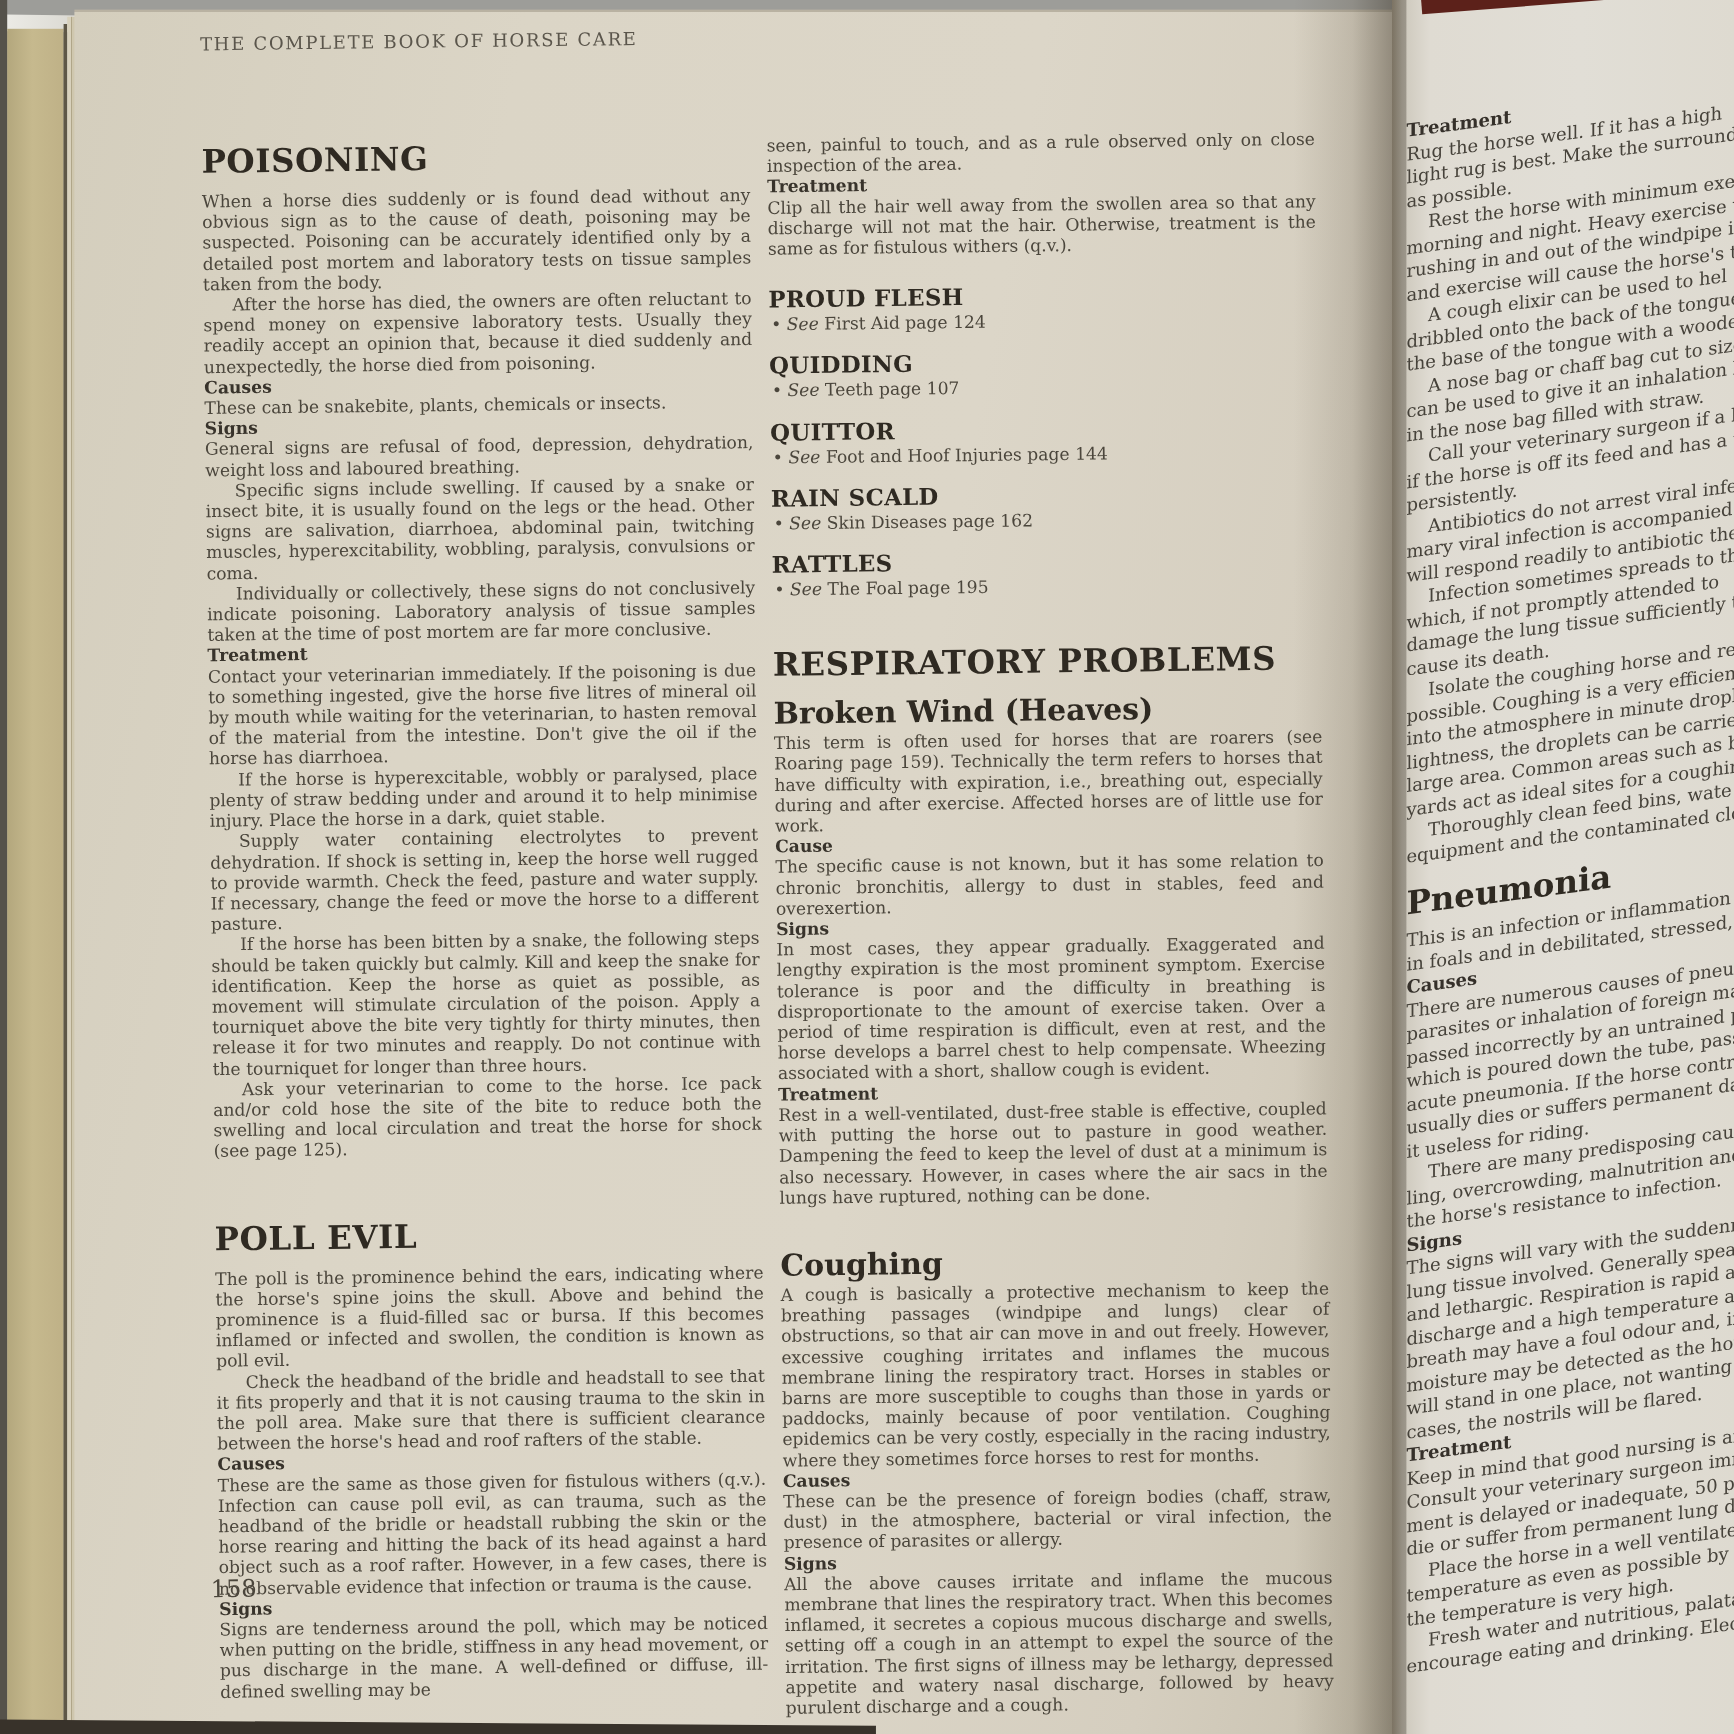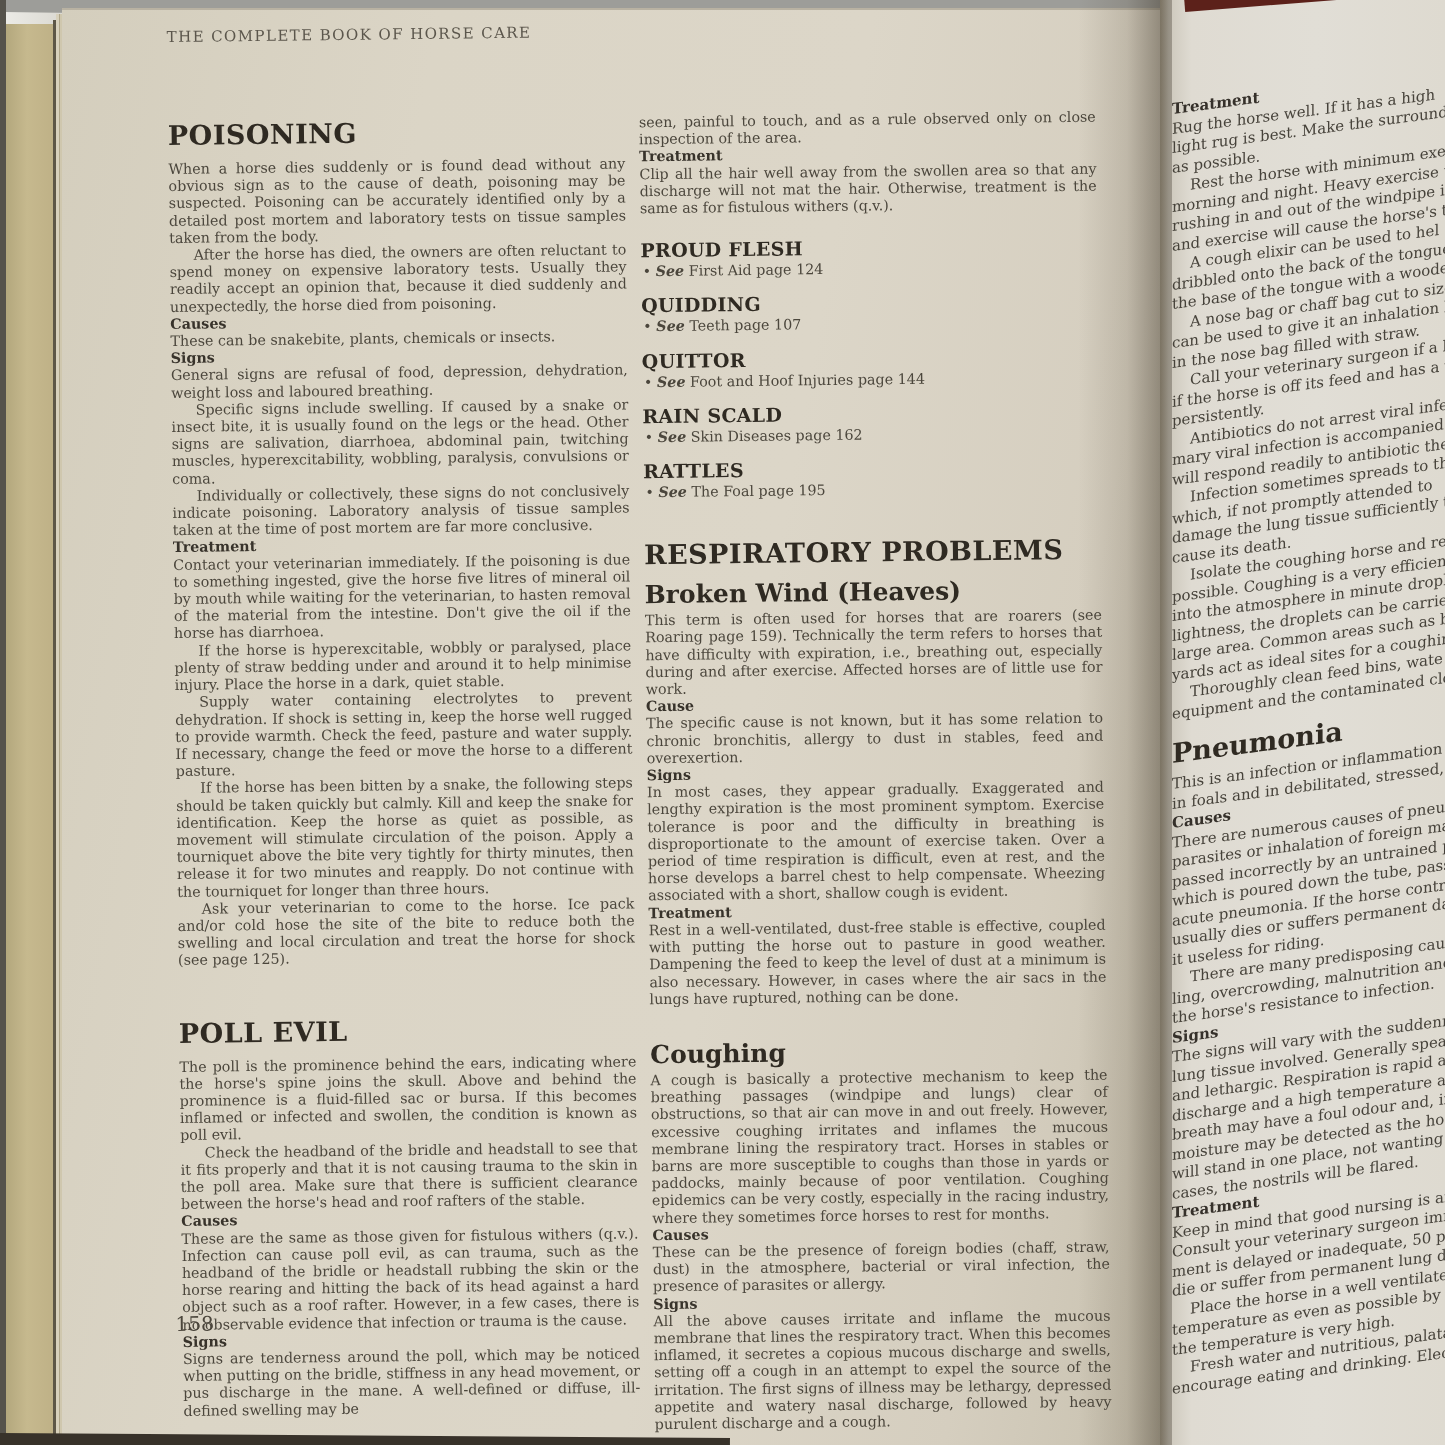--- a/index.html
+++ b/index.html
@@ -35,21 +35,21 @@
   .page-number{position:absolute;left:106px;top:1296px;font-size:20px;color:#4b463c;}
 
   .h1{font-size:27px;font-weight:700;letter-spacing:0.5px;color:var(--heading,#2f2a22);
     margin:0 0 10px 0;}
   .h2{font-size:25px;font-weight:700;color:var(--heading,#2f2a22);margin:4px 0 3px 0;}
   .mini{font-size:19px;font-weight:700;letter-spacing:0.3px;color:var(--heading,#2f2a22);margin:0 0 2px 0;}
   .lbl{font-size:14.3px;font-weight:700;color:#38332b;line-height:17.2px;}
   p.body{margin:0;font-size:14.3px;line-height:17.2px;text-align:justify;}
   p.ind{text-indent:1.7em;}
   .bullet{font-size:14.3px;line-height:17.2px;margin:2px 0 0 2px;}
-  .bullet i{font-style:italic;font-weight:bold;}
+  .bullet i{font-style:italic;}
 
   
   .gutter{position:absolute;left:1078px;top:0;width:94px;height:1445px;pointer-events:none;
     background:linear-gradient(to right,rgba(0,0,0,0) 0%,rgba(74,63,45,0.16) 52%,rgba(52,43,29,0.42) 88%,rgba(40,33,22,0.30) 100%);}
 
   
   .page-right{position:absolute;left:1160px;top:0;width:285px;height:1445px;overflow:hidden;
     background:linear-gradient(to right,#b0a896 0%,#cdc8bc 3%,var(--page_right,#dfdbd2) 11%,#e1ded6 55%,#dedad0 100%);}
   .rp-content{position:absolute;left:12px;top:100px;width:340px;
     transform:skewY(-7.5deg);transform-origin:0 0;color:#46423a;}

